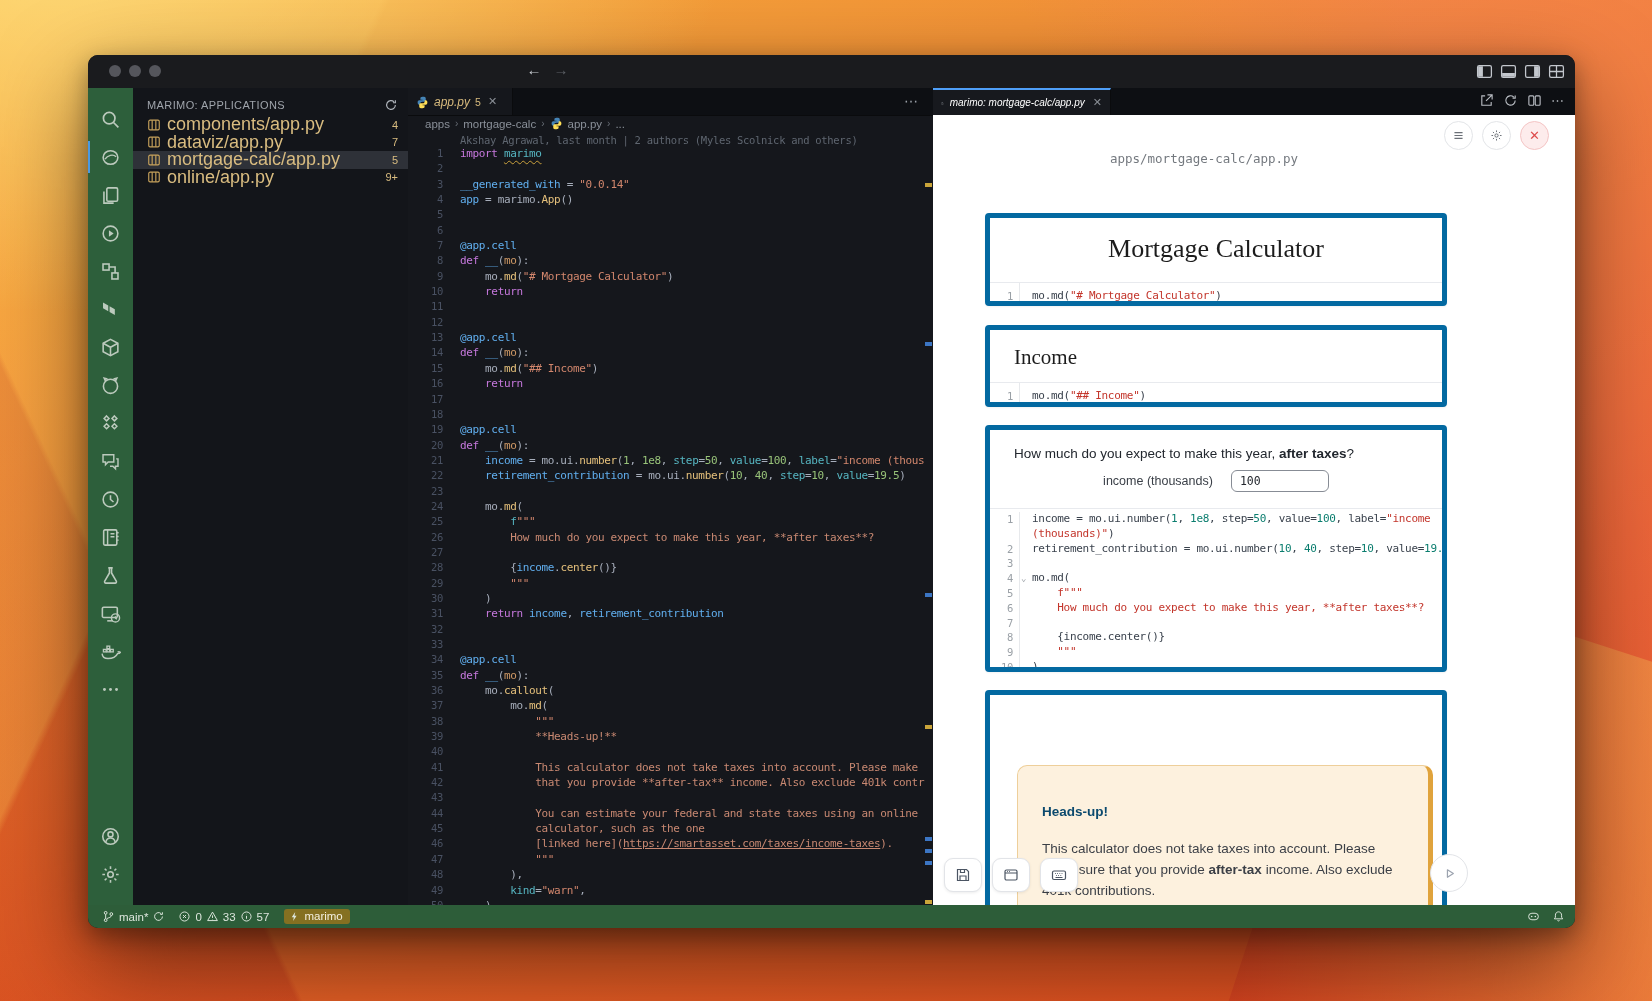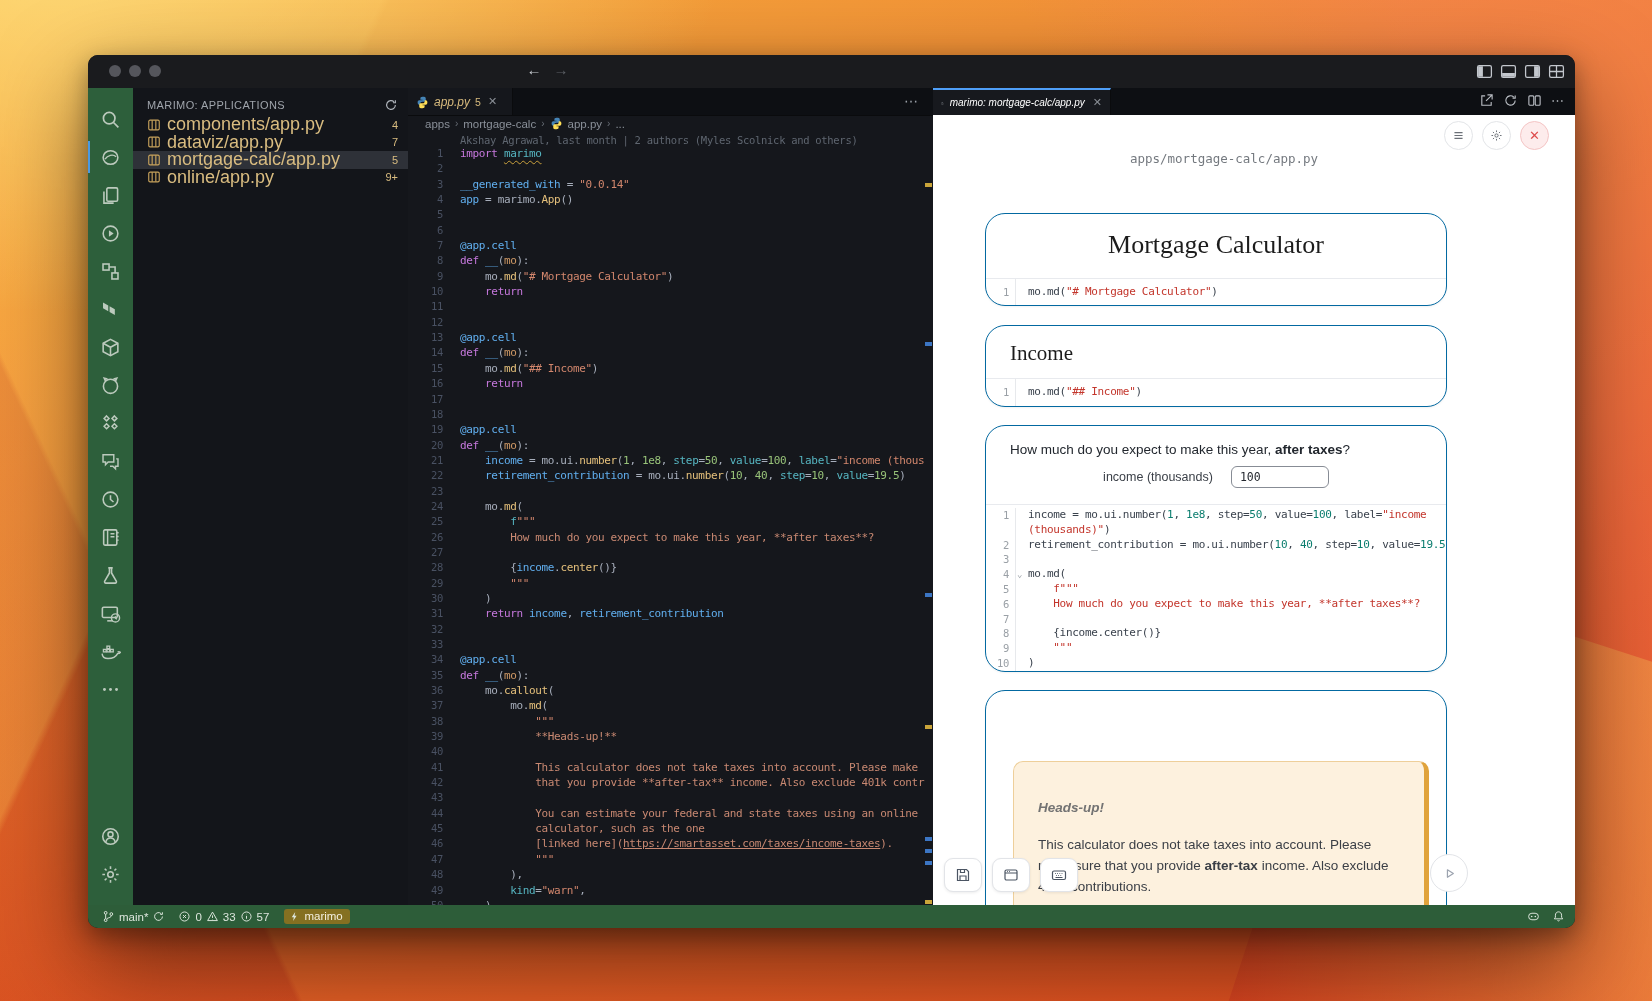--- a/index.html
+++ b/index.html
@@ -77,22 +77,22 @@
   .tab2 .ic{width:13px;height:13px;color:#c5c8cd;}
   .tab2-label{font-size:10px;color:#ffffff;white-space:nowrap;font-style:italic;}
   .g2-actions{position:absolute;right:10px;top:5px;display:flex;gap:9px;}
   .g2-actions .ic{width:15px;height:15px;color:#b9bdc3;}
   .g2-actions .dots{color:#b9bdc3;font-size:13px;line-height:15px;letter-spacing:1px;}
   .webview{position:absolute;left:0;top:27px;right:0;bottom:0;background:#ffffff;overflow:hidden;}
   .wv-circles{position:absolute;right:26px;top:6px;display:flex;gap:9px;}
   .circ{width:27px;height:27px;border-radius:50%;background:#fff;border:1px solid #e3e5e8;display:flex;align-items:center;justify-content:center;color:#6b7077;}
   .circ svg{width:13px;height:13px;}
   .circ.close{background:#fdecec;border-color:#f3c4c4;color:#dd4b4b;font-size:13px;}
-  .wv-path{position:absolute;left:60px;width:462px;top:36px;text-align:center;font-family:"DejaVu Sans Mono",monospace;font-size:12.5px;color:#74797f;}
-  .card{position:absolute;left:52px;width:462px;background:#fff;border:1px solid #0369a1;border-radius:20px;box-sizing:border-box;box-shadow:0 1px 2px rgba(0,0,0,.05);overflow:hidden;}
+  .wv-path{position:absolute;left:40px;width:462px;top:36px;text-align:center;font-family:"DejaVu Sans Mono",monospace;font-size:12.5px;color:#74797f;}
+  .card{position:absolute;left:52px;width:462px;background:#fff;border:5px solid #0369a1;border-radius:4px;box-sizing:border-box;box-shadow:0 1px 2px rgba(0,0,0,.05);overflow:hidden;}
   .card1{top:98px;height:93px;}
   .card2{top:210px;height:82px;}
   .card3{top:310px;height:247px;}
   .card4{top:575px;height:400px;}
   .h1{font-family:"Liberation Serif",serif;font-size:26px;color:#1c1c1c;text-align:center;padding-top:16px;}
   .h2{font-family:"Liberation Serif",serif;font-size:21px;color:#1c1c1c;padding:15px 0 0 24px;}
   .divider{position:absolute;left:0;right:0;height:1px;background:#e8eaee;}
   .wvl{display:flex;line-height:14.8px;min-height:14.8px;}
   .wln{width:30px;flex:0 0 auto;text-align:right;color:#9aa0a6;font-size:10.5px;border-right:1px solid #e7e9ec;padding-right:6px;box-sizing:border-box;position:relative;}
   .fold{position:absolute;right:-2px;top:0;color:#9aa0a6;font-size:9px;transform:translateX(100%);}
@@ -102,21 +102,21 @@
   .c3-q{padding:16px 24px 0;font-size:13.5px;color:#22272e;}
   .c3-inputrow{margin-top:9px;display:flex;align-items:center;justify-content:center;gap:18px;}
   .c3-label{font-size:12.5px;color:#3b4048;}
   .c3-input{width:88px;height:20px;border:1.5px solid #878c95;border-radius:6px;font-family:"DejaVu Sans Mono",monospace;font-size:11.5px;color:#23272e;padding:0 0 0 8px;outline:none;}
   .c3-code{position:absolute;left:0;right:0;top:82px;}
   .c1-code,.c2-code{position:absolute;left:0;right:0;}
   .c1-code{top:65px}.c2-code{top:53px}
   .c1-code .wvl,.c2-code .wvl{align-items:center;height:27px;}
   .c1-code .wln,.c2-code .wln{height:27px;display:flex;align-items:center;justify-content:flex-end;}
   .callout{position:absolute;left:27px;top:70px;width:416px;box-sizing:border-box;background:#fdf1de;border:1px solid #eecf9a;border-right:5px solid #e0a33c;border-radius:10px;padding:38px 24px 26px;}
-  .callout-h{font-size:13.5px;font-weight:bold;color:#737373;font-style:italic;}
+  .callout-h{font-size:13.5px;font-weight:bold;color:#0c4a6e;}
   .callout p{margin:20px 0 0;font-size:13.5px;line-height:1.55;color:#3b3f46;}
   .float-btns{position:absolute;left:11px;bottom:13px;display:flex;gap:10px;}
   .fbtn{width:36px;height:32px;background:#fff;border:1px solid #e2e4e8;border-radius:9px;display:flex;align-items:center;justify-content:center;color:#4b5563;box-shadow:0 1px 3px rgba(0,0,0,.08);}
   .fbtn svg{width:16px;height:16px;}
   .play-btn{position:absolute;right:107px;bottom:13px;width:36px;height:36px;border-radius:50%;background:#fff;border:1px solid #e2e4e8;display:flex;align-items:center;justify-content:center;color:#9ca3af;}
   .play-btn svg{width:15px;height:15px;}
   
   .statusbar{position:absolute;left:0;right:0;bottom:0;height:23px;background:#2d5d39;display:flex;align-items:center;color:#dde6dd;font-size:11.5px;padding:0 10px;box-sizing:border-box;gap:5px;}
   .sb-item{display:flex;align-items:center;gap:4px;padding:0 4px;}
   .statusbar .ic{width:13px;height:13px;color:#dde6dd;}

